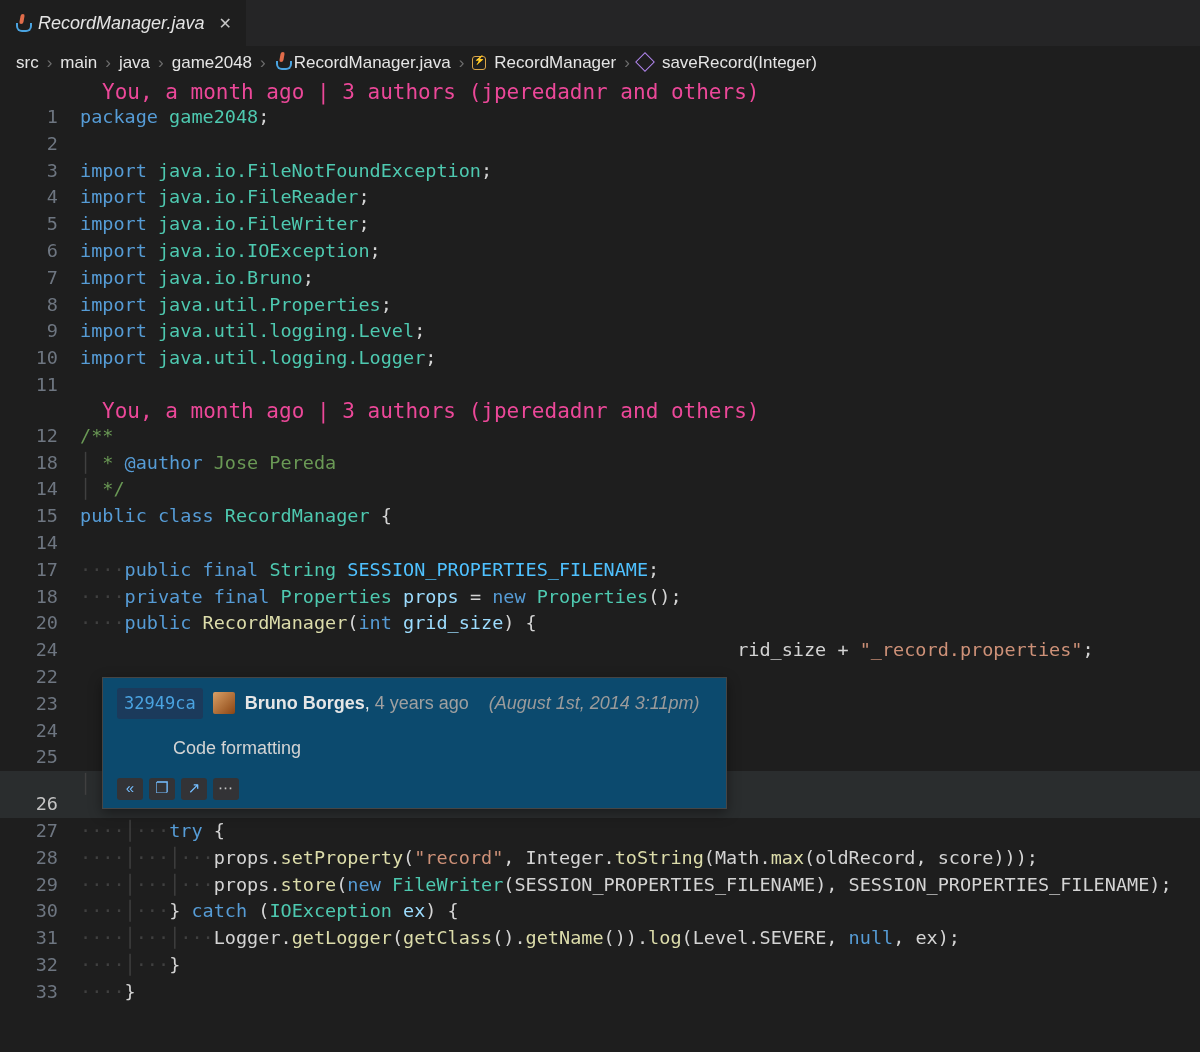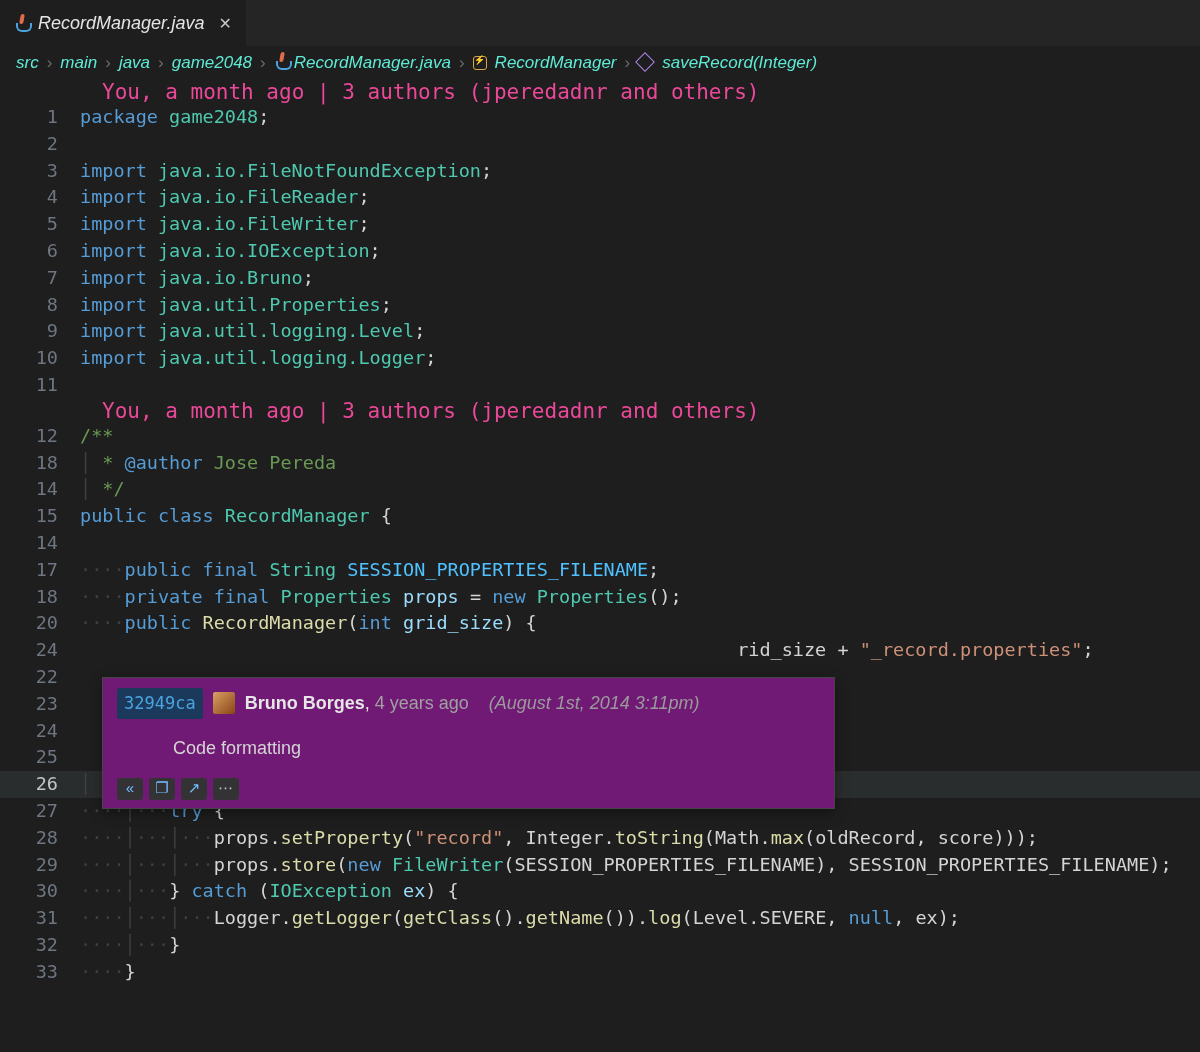--- a/index.html
+++ b/index.html
@@ -44,21 +44,21 @@
     height: 34px;
     display: flex;
     align-items: center;
     padding: 0 16px;
     background: #1e1e1e;
     font-size: 17px;
     color: #9d9d9d;
     gap: 4px;
     white-space: nowrap;
   }
-  .crumb { color: #5eead4; cursor: pointer; font-style: italic; }
+  .crumb { color: #e5e5e5; cursor: pointer; }
   .crumb-sep { color: #6e6e6e; padding: 0 4px; }
 
   
   .editor {
     position: relative;
     font-family: "SF Mono", Menlo, Consolas, monospace;
     font-size: 18.5px;
     line-height: 26.8px;
   }
   .gutter-info {
@@ -74,42 +74,42 @@
   }
   .lnum {
     width: 80px;
     text-align: right;
     padding-right: 22px;
     color: #6e7681;
     flex-shrink: 0;
     user-select: none;
   }
   .line.active { background: #2a2d2e; }
-  .line.active .lnum { color: #c5c5c5; }
+  .line.active .lnum { color: #c5c5c5; margin-top: 20px; }
 
   
   .kw { color: #569cd6; }
   .type { color: #4ec9b0; }
   .fn { color: #dcdcaa; }
   .str { color: #ce9178; }
   .cmt { color: #6a9955; }
   .var { color: #9cdcfe; }
   .const { color: #4fc1ff; }
   .plain { color: #d4d4d4; }
   .ws { color: #404040; }
   .inline-blame { color: #5a5a5a; font-family: inherit; }
   .guide { color: #404040; }
 
   
   .blame-popup {
     position: absolute;
     left: 102px;
     top: 597px;
-    width: 733px;
-    background: #701a75;
+    width: 625px;
+    background: #0c4a6e;
     border: 1px solid #454545;
     box-shadow: 0 4px 12px rgba(0,0,0,0.4);
     padding: 10px 14px 8px 14px;
     z-index: 5;
     font-family: -apple-system, BlinkMacSystemFont, "Segoe UI", sans-serif;
   }
   .blame-popup .header {
     display: flex;
     align-items: center;
     gap: 10px;

